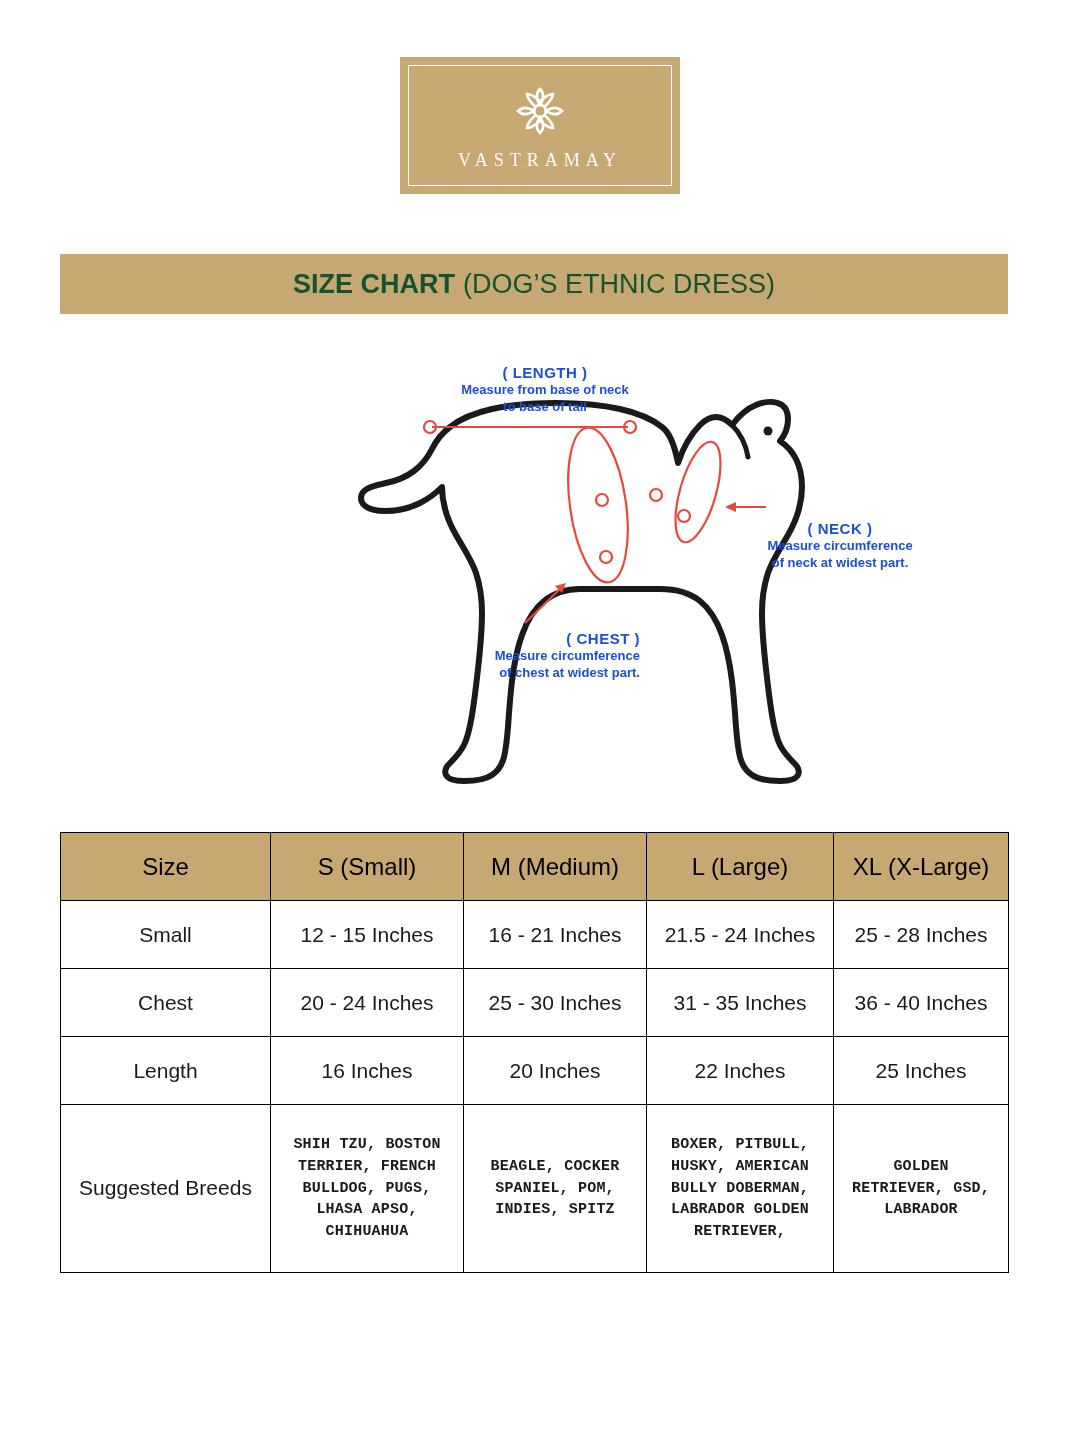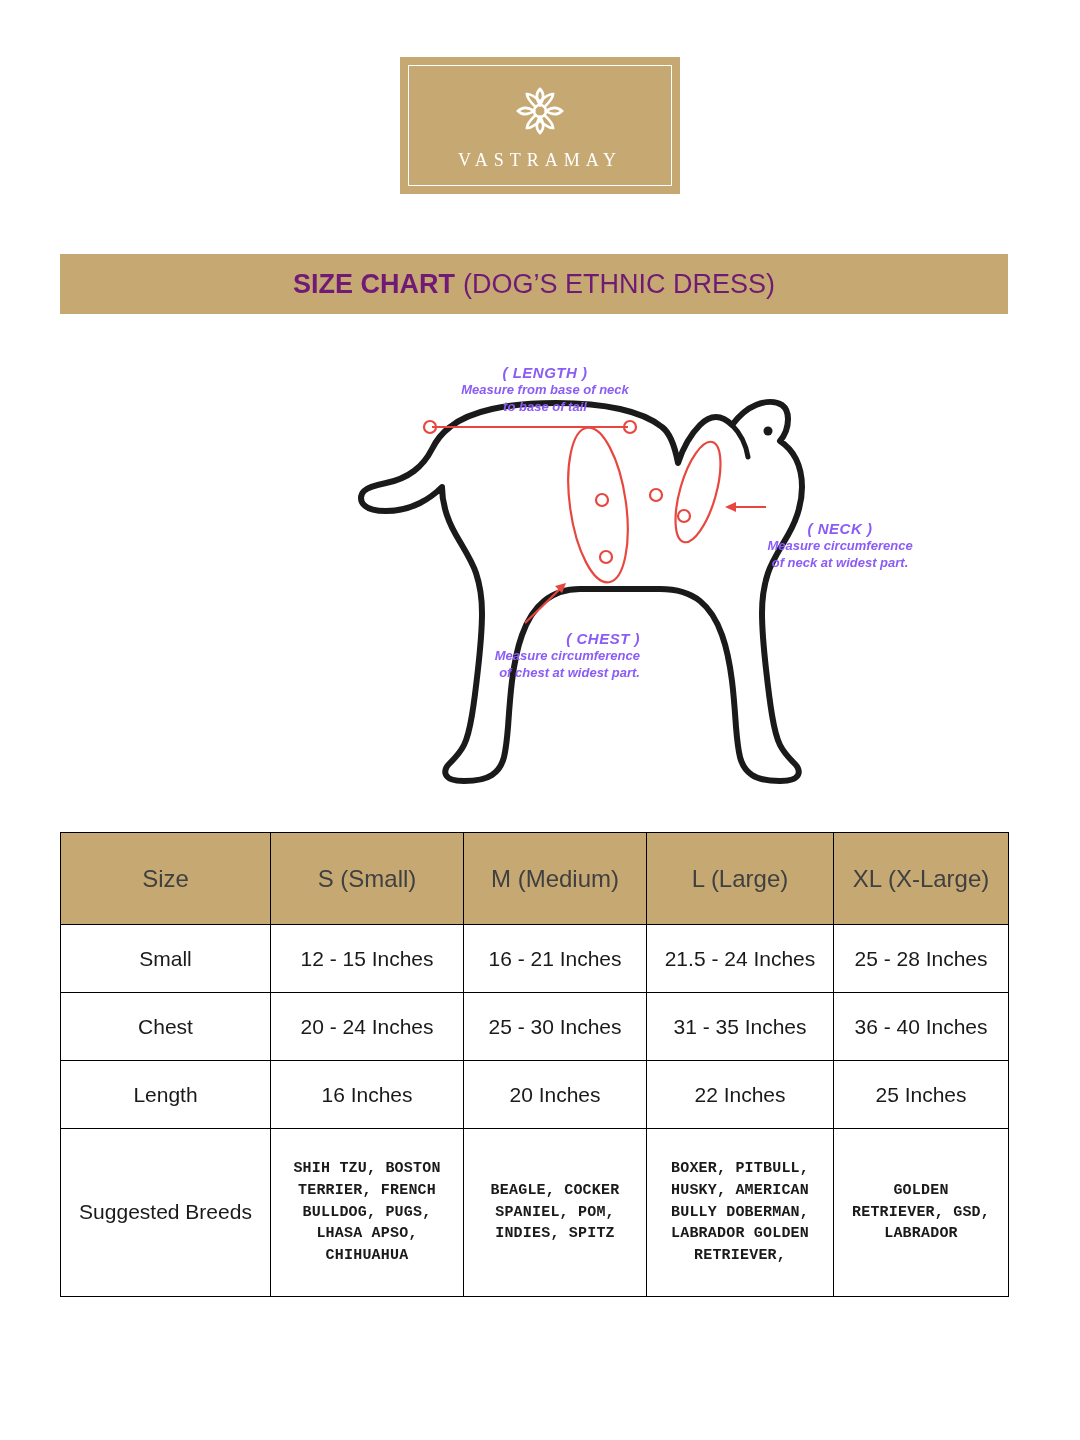--- a/index.html
+++ b/index.html
@@ -57,45 +57,44 @@
   .title-bar {
     position: absolute;
     left: 60px;
     top: 254px;
     width: 948px;
     height: 60px;
     background: #c6a972;
     display: flex;
     align-items: center;
     justify-content: center;
-    color: #701a75;
+    color: #14532d;
     font-size: 27px;
   }
   .title-bar .strong { font-weight: bold; margin-right: 8px; }
   .title-bar .light { font-weight: normal; }
 
   
   .diagram {
     position: absolute;
     left: 280px;
     top: 355px;
     width: 680px;
     height: 440px;
   }
   .diagram svg { display: block; }
 
   .ann {
     position: absolute;
-    color: #8b5cf6;
+    color: #1d4ed8;
     font-size: 13px;
     font-weight: bold;
     line-height: 1.28;
     text-align: center;
     white-space: nowrap;
-    font-style: italic;
   }
   .ann .hd { font-size: 15px; letter-spacing: .5px; }
 
   .ann-length { left: 135px; top: 8px; width: 260px; }
   .ann-neck   { left: 455px; top: 164px; width: 210px; text-align: center; }
   .ann-chest  { left: 140px; top: 274px; width: 220px; text-align: right; }
 
   
   table.size-table {
     position: absolute;
@@ -106,23 +105,23 @@
     table-layout: fixed;
   }
   table.size-table td, table.size-table th {
     border: 1px solid #000000;
     text-align: center;
     vertical-align: middle;
     font-weight: normal;
   }
   thead th {
     background: #c6a972;
-    height: 92px;
+    height: 68px;
     font-size: 24px;
-    color: #404040;
+    color: #000000;
   }
   tbody td {
     height: 68px;
     font-size: 21px;
   }
   tbody tr.breeds td { height: 168px; vertical-align: middle; }
   tbody tr.breeds td.label { font-size: 21px; line-height: 1.35; }
   tbody tr.breeds td.breed {
     font-size: 15px;
     font-weight: bold;

